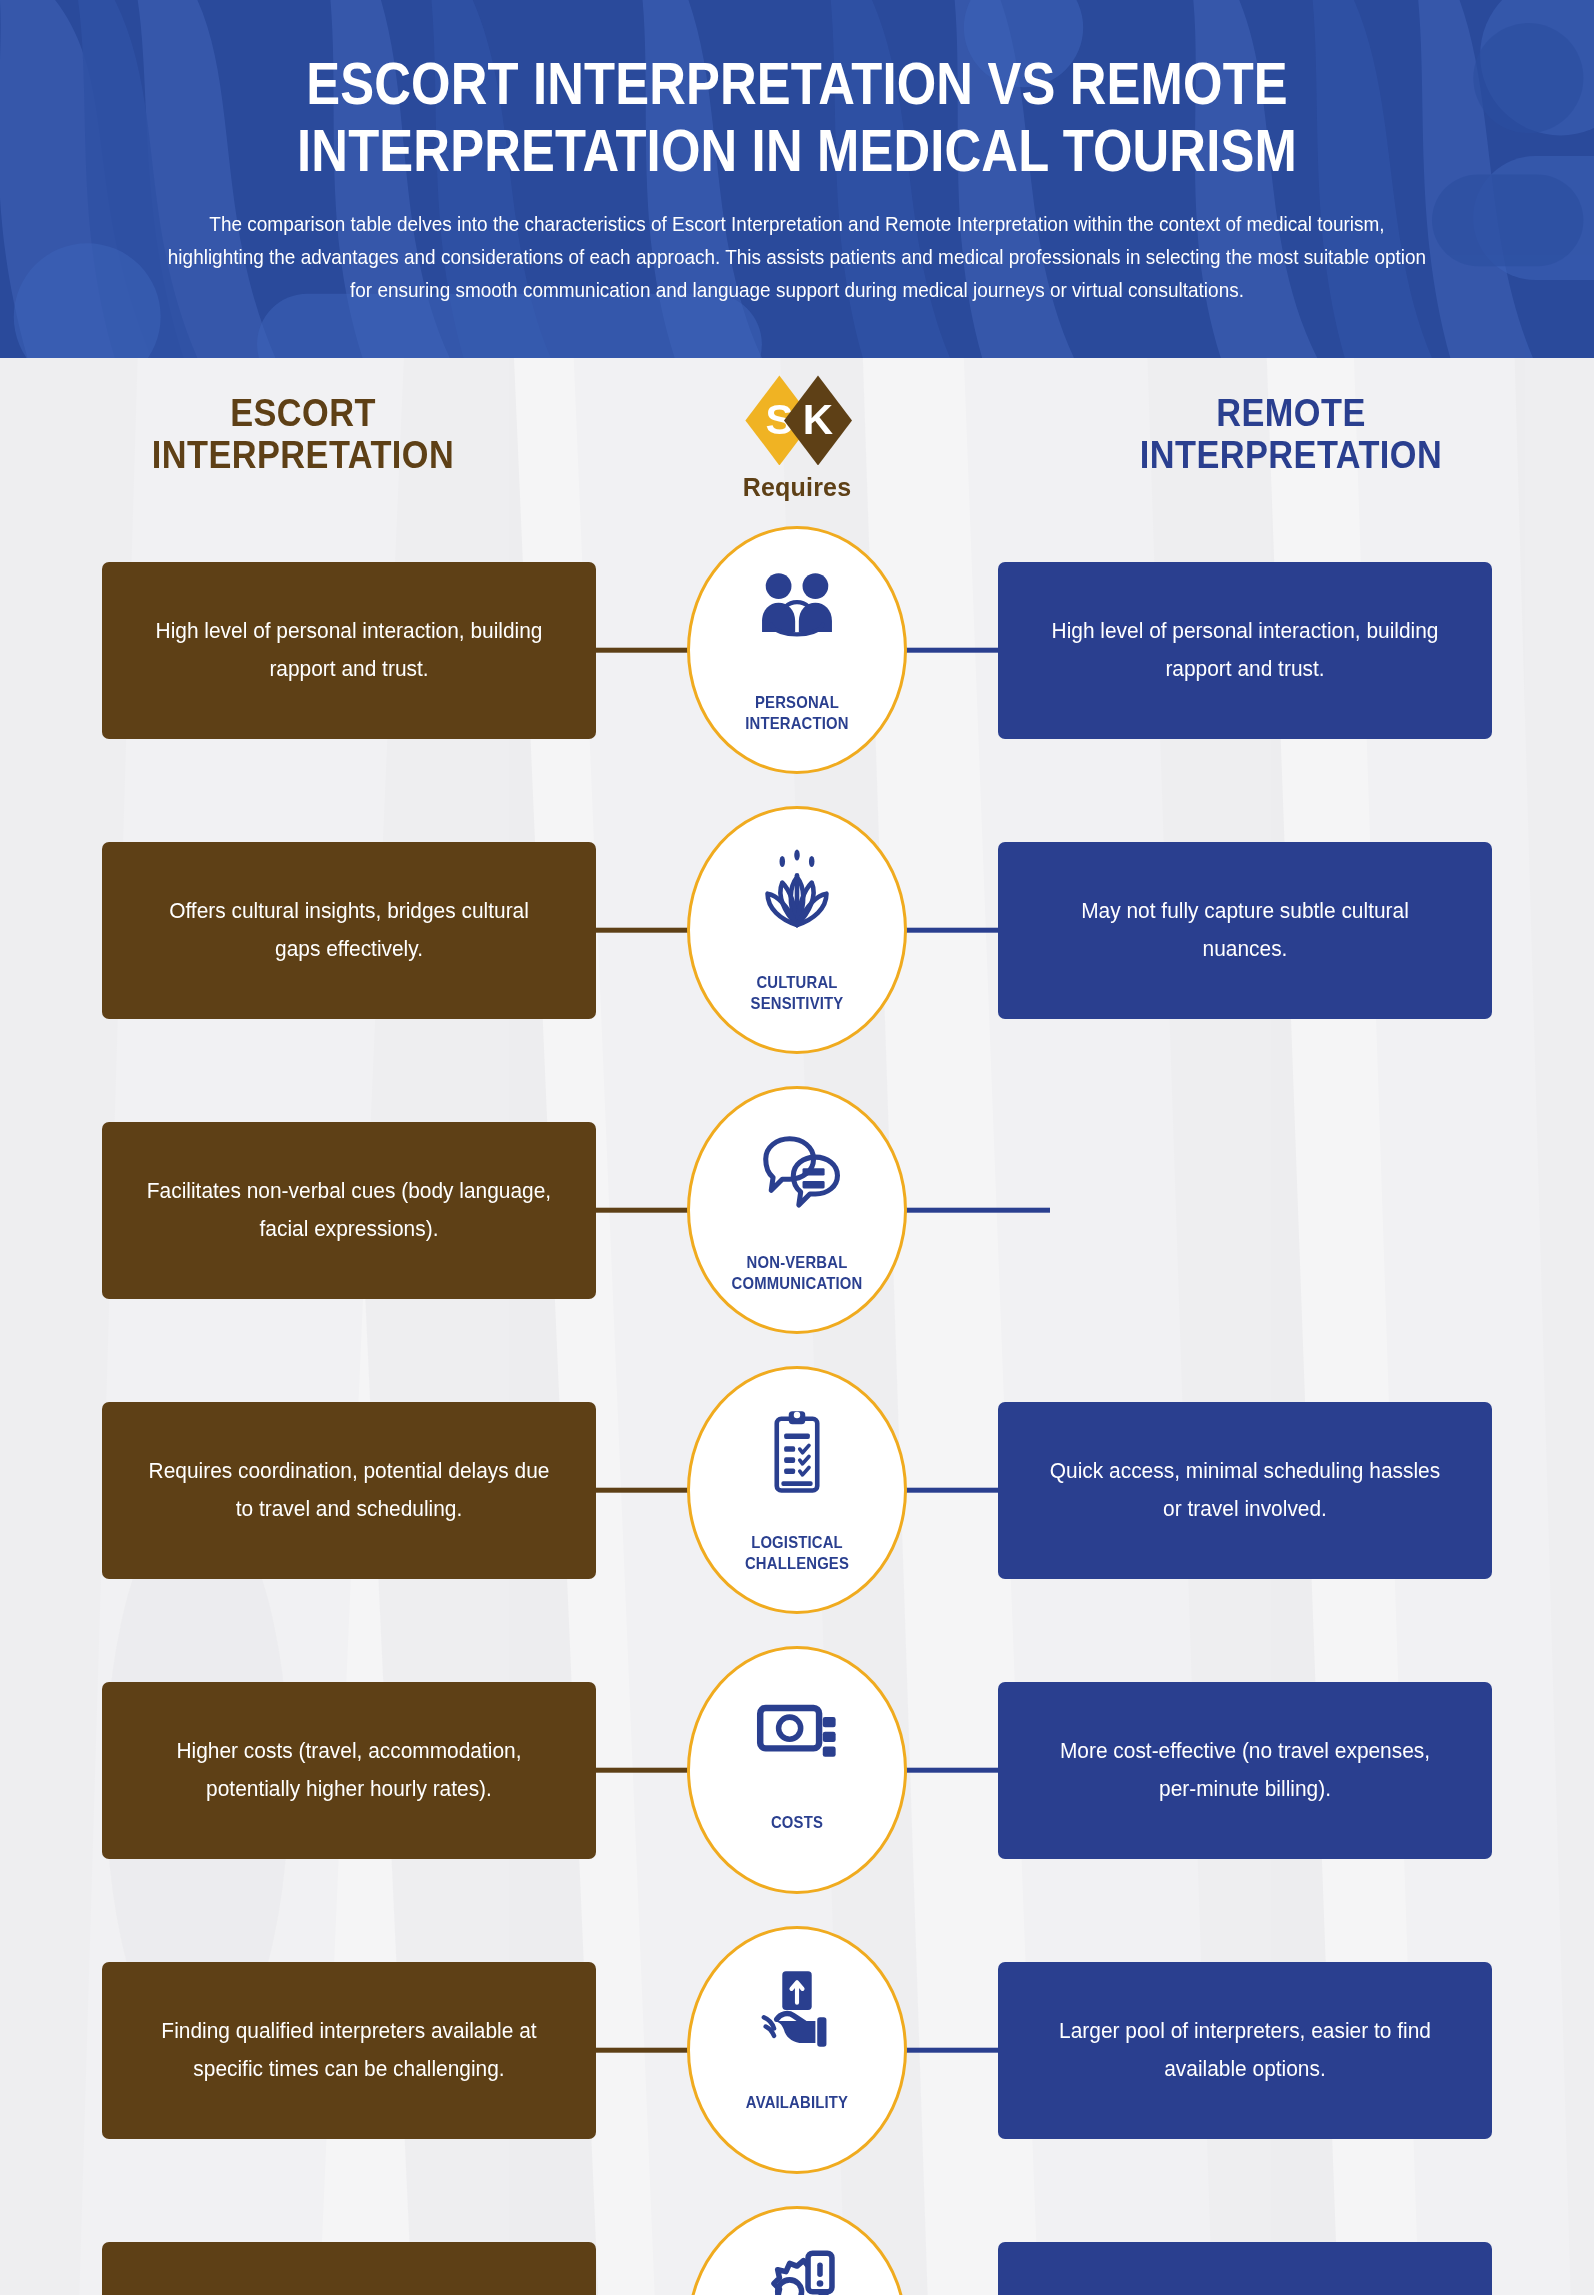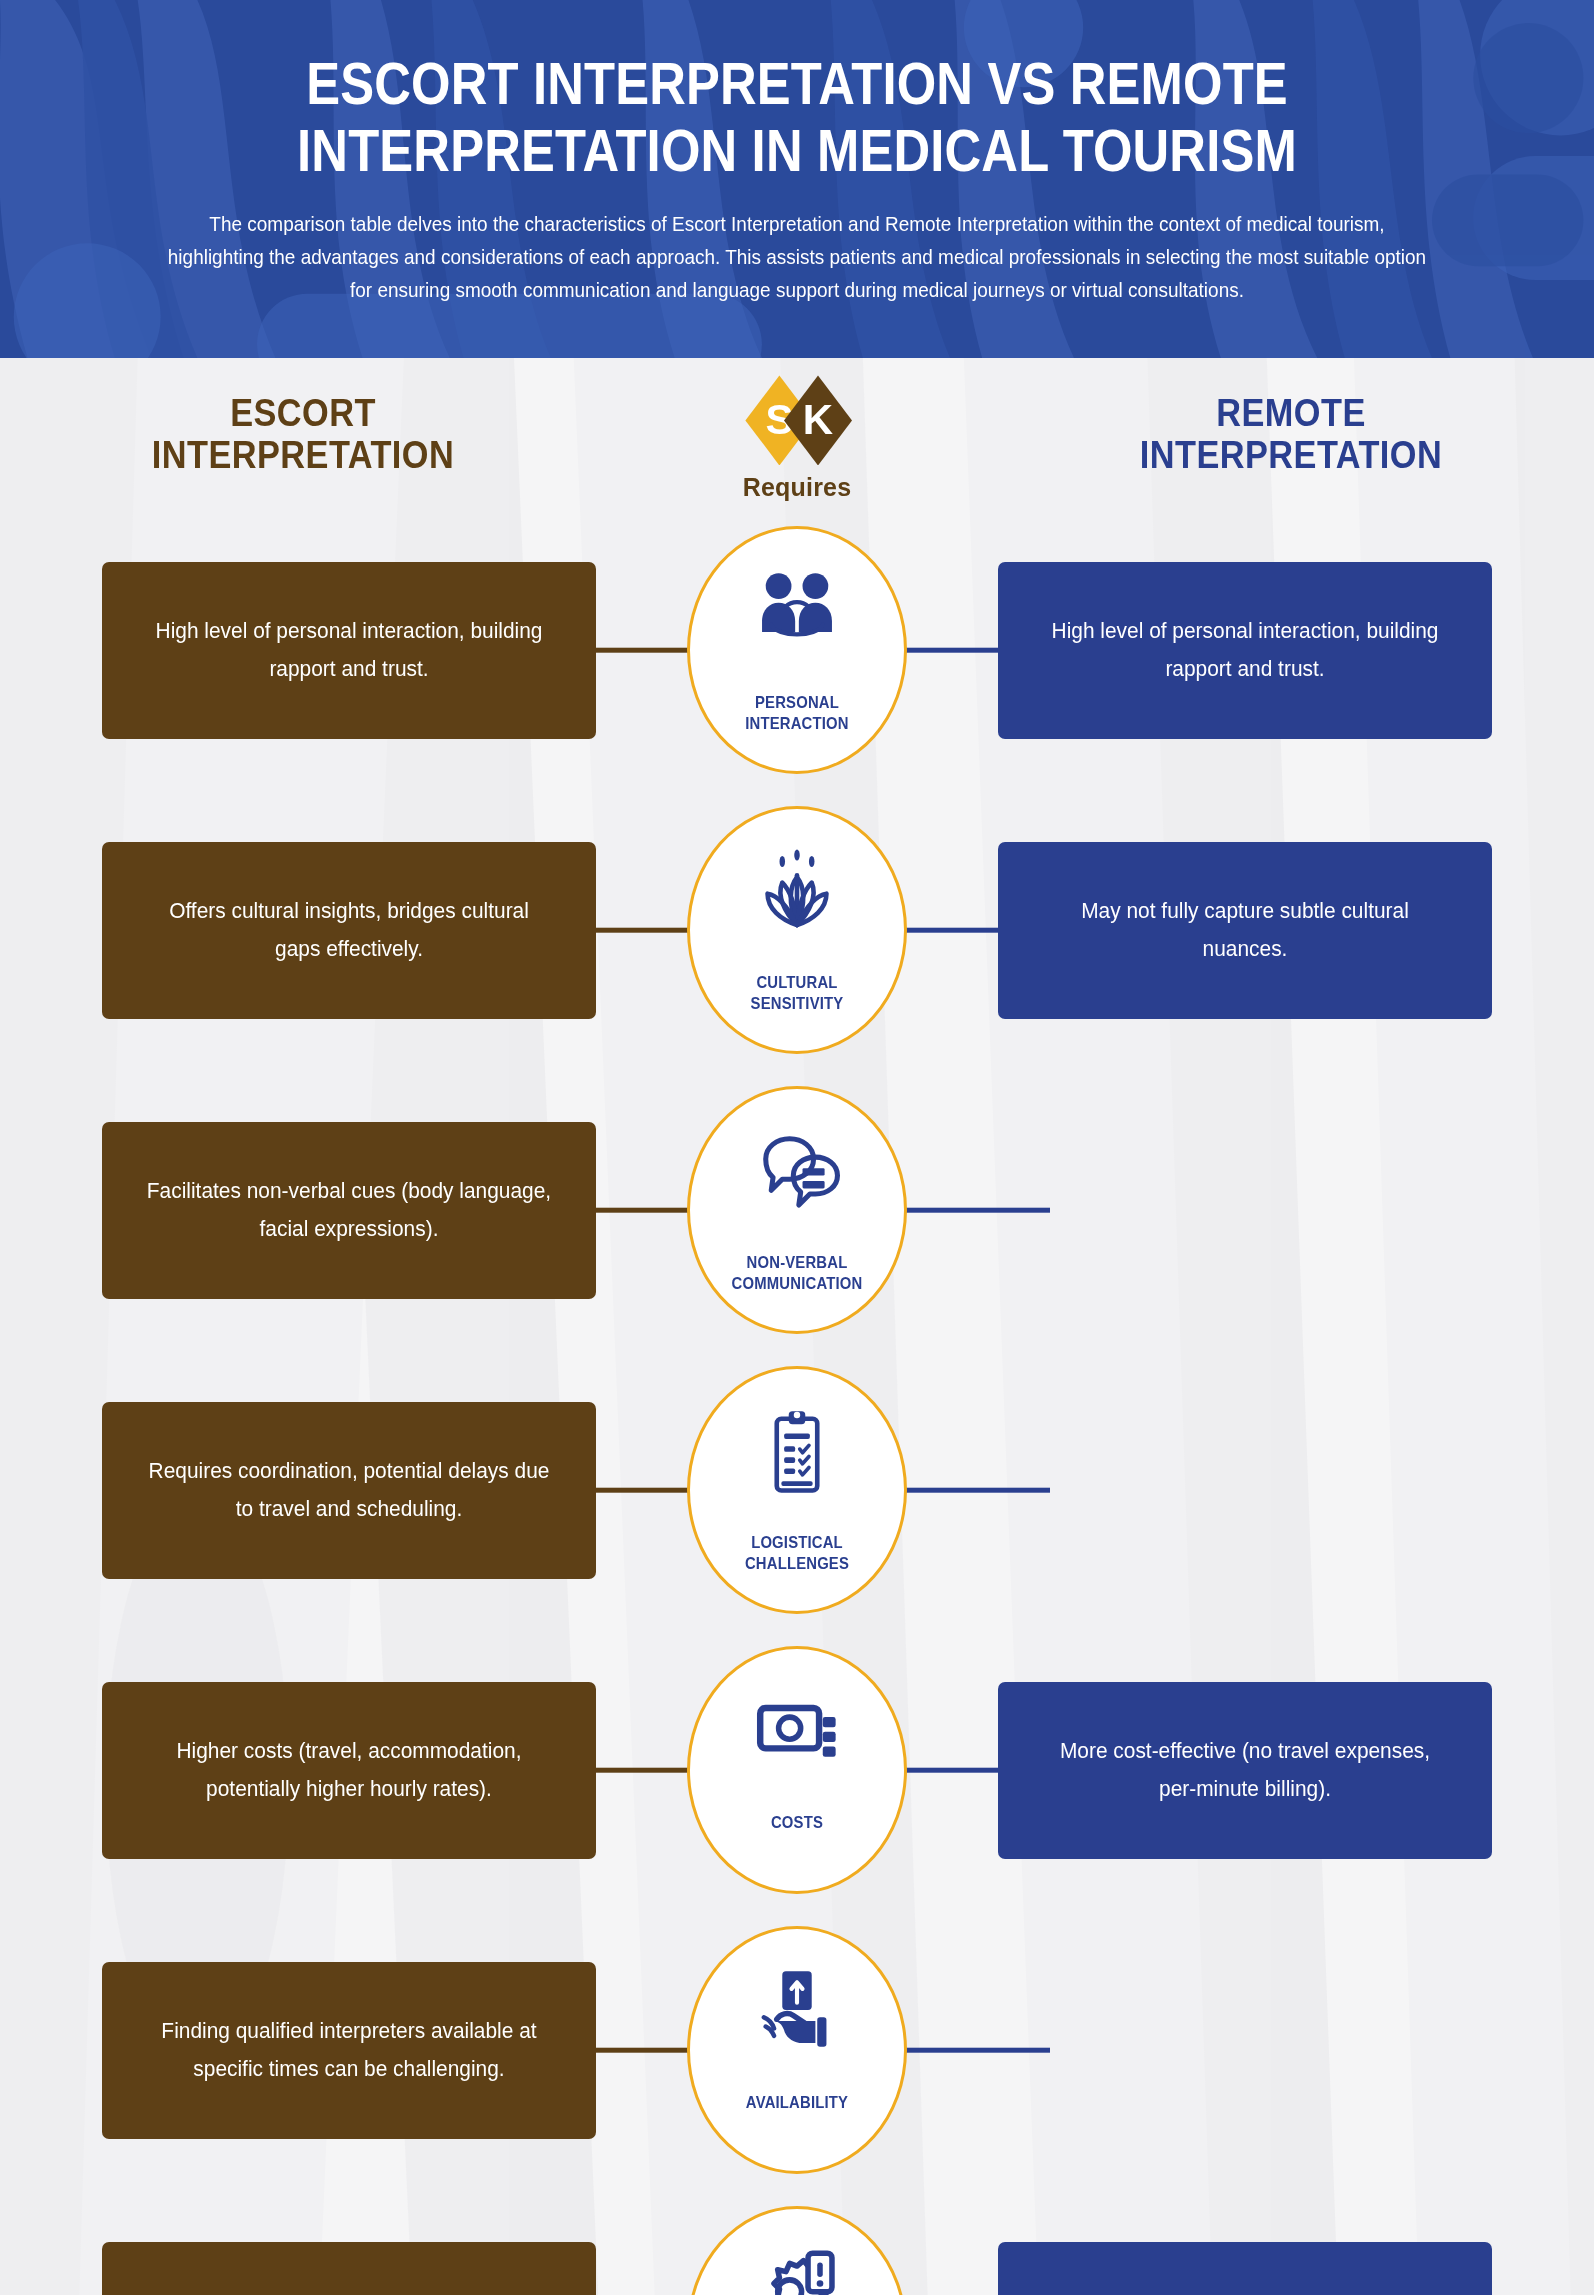--- a/index.html
+++ b/index.html
@@ -372,20 +372,23 @@
               <rect x="36" y="70" width="12" height="6" rx="2" fill="#2a3f8f"></rect>
               <path d="M53 49l3 4 7-8" stroke="#2a3f8f" stroke-width="4" fill="none" stroke-linecap="round" stroke-linejoin="round"></path>
               <path d="M53 61l3 4 7-8" stroke="#2a3f8f" stroke-width="4" fill="none" stroke-linecap="round" stroke-linejoin="round"></path>
               <path d="M53 73l3 4 7-8" stroke="#2a3f8f" stroke-width="4" fill="none" stroke-linecap="round" stroke-linejoin="round"></path>
               <rect x="33" y="84" width="34" height="5" rx="2" fill="#2a3f8f"></rect>
             </svg>
           </div>
           <div class="badge-label">LOGISTICAL CHALLENGES</div>
         </div>
 
+        <div class="card right">
+          <p>Quick access, minimal scheduling hassles or travel involved.</p>
+        </div>
       </div>
 
       <div class="row">
         <div class="connector left"></div>
         <div class="connector right"></div>
 
         <div class="card left">
           <p>Higher costs (travel, accommodation, potentially higher hourly rates).</p>
         </div>
 
@@ -425,20 +428,23 @@
               <path d="M28 60c4-6 12-8 18-4l12 8c3 2 3 6 0 8h-14" stroke="#2a3f8f" stroke-width="6" fill="none" stroke-linecap="round" stroke-linejoin="round"></path>
               <path d="M24 62c6 0 10 4 12 10 2 8 10 14 20 14h14V62" fill="#2a3f8f"></path>
               <path d="M14 58c5 2 9 6 11 12" stroke="#2a3f8f" stroke-width="5" fill="none" stroke-linecap="round"></path>
               <path d="M16 68c4 2 7 5 9 10" stroke="#2a3f8f" stroke-width="5" fill="none" stroke-linecap="round"></path>
               <rect x="72" y="58" width="10" height="32" rx="3" fill="#2a3f8f"></rect>
             </svg>
           </div>
           <div class="badge-label">AVAILABILITY</div>
         </div>
 
+        <div class="card right">
+          <p>Larger pool of interpreters, easier to find available options.</p>
+        </div>
       </div>
 
       <div class="row">
 
         <div class="card left">
           <p>Minimal reliance on technology, fewer technical glitches.</p>
         </div>
 
         <div class="badge">
           <div class="badge-ellipse"></div>

